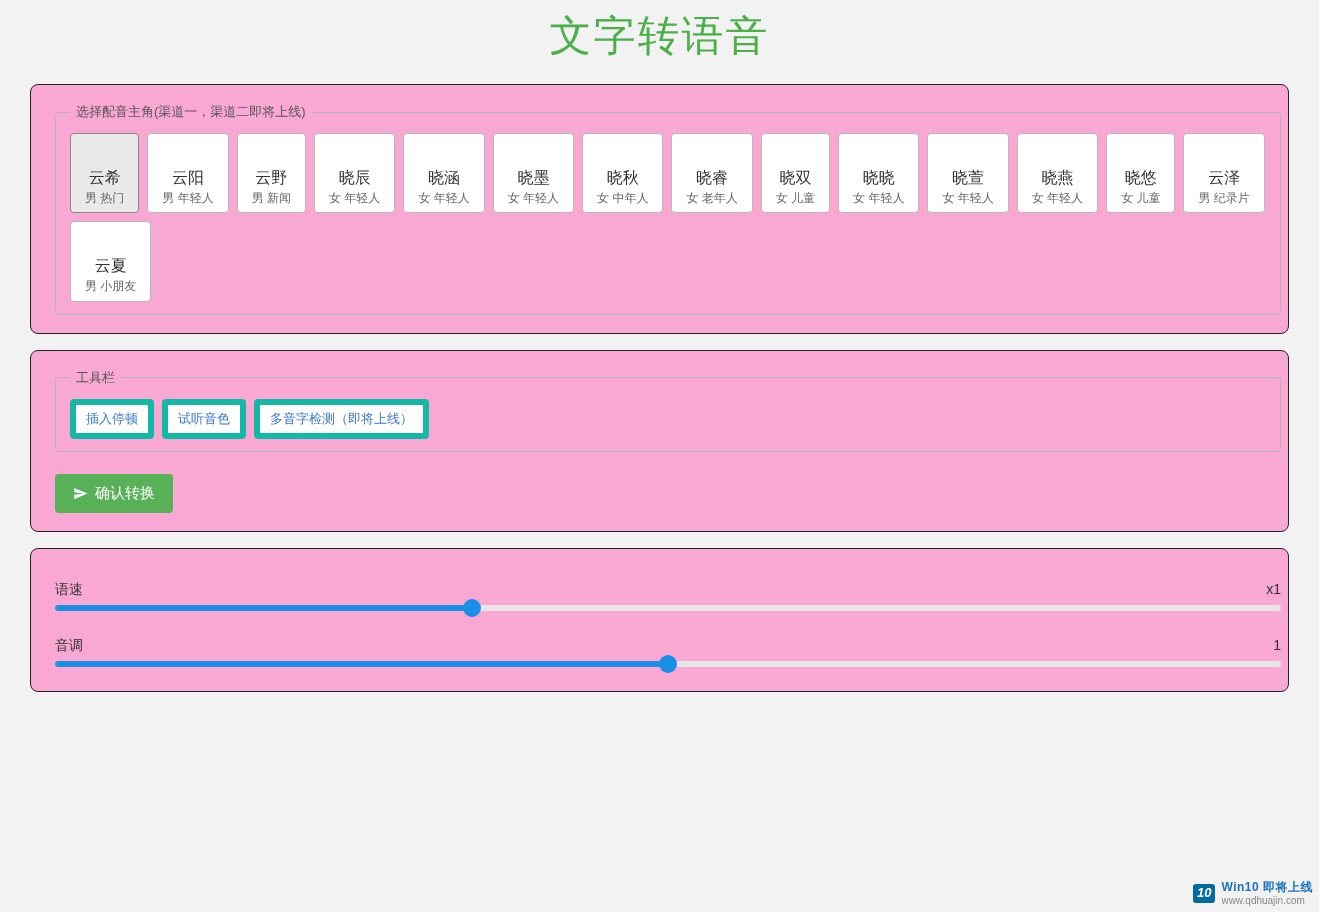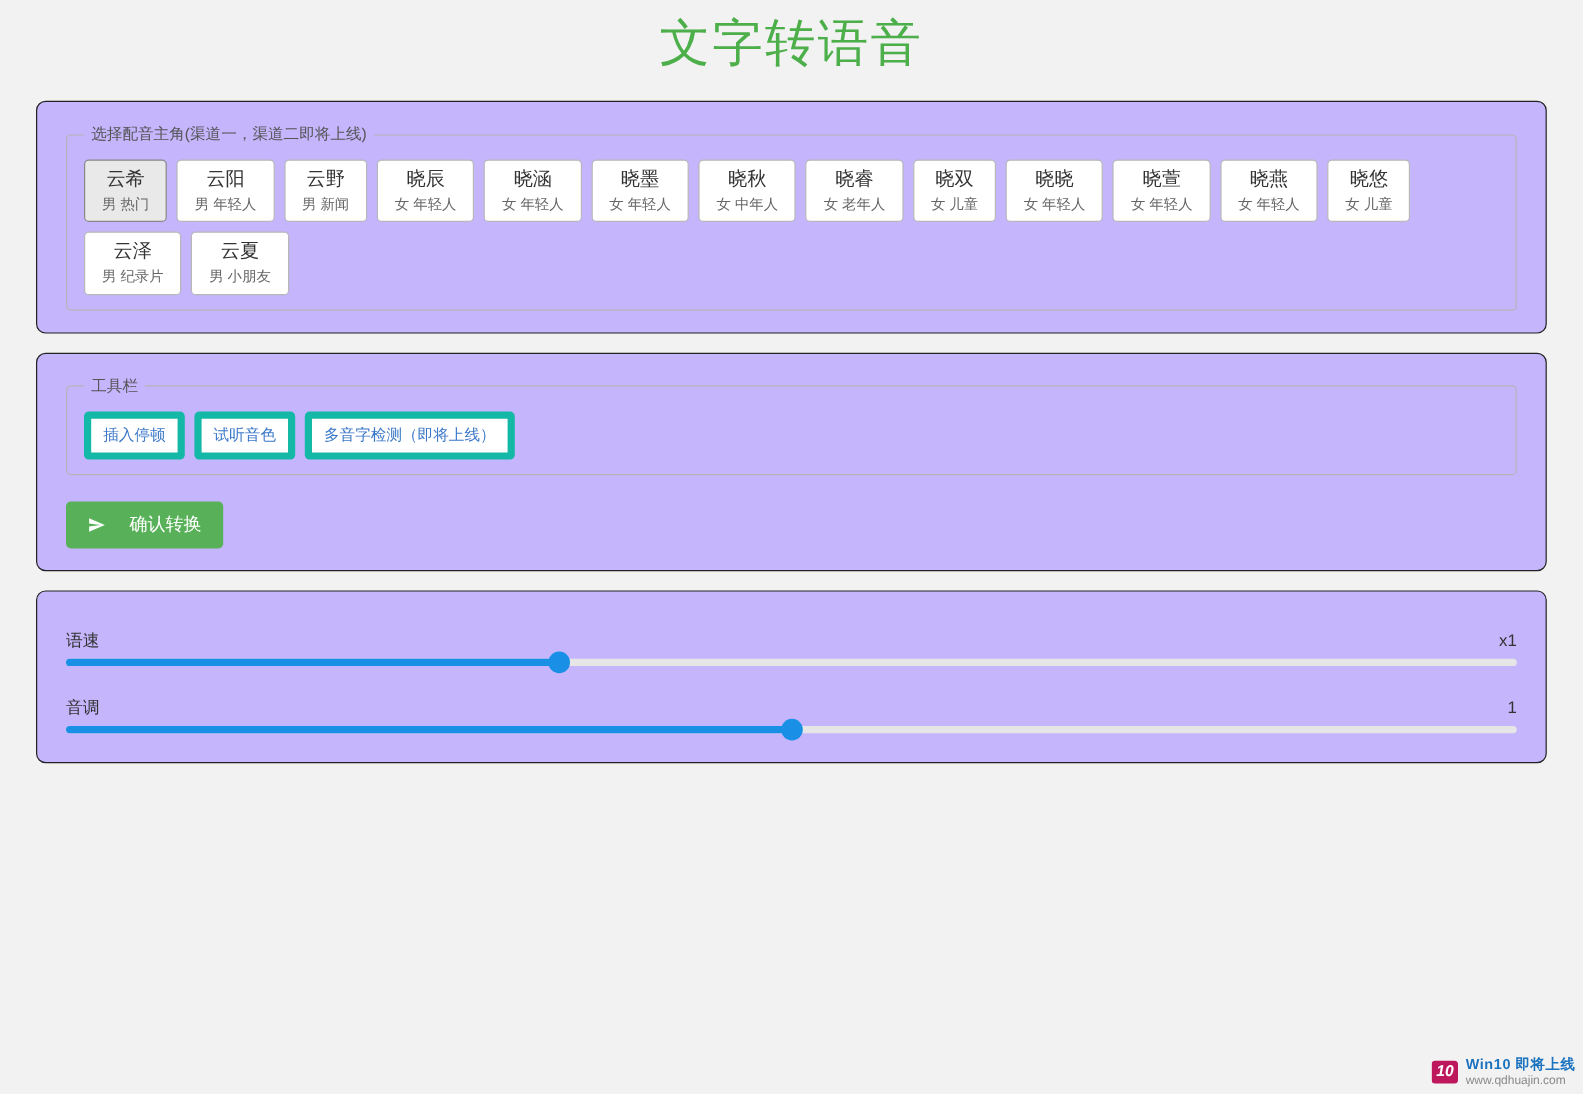--- a/index.html
+++ b/index.html
@@ -14,24 +14,24 @@
     header h1 {
       color: #4caf4a;
       font-size: 42px;
       font-weight: 400;
       letter-spacing: 2px;
       margin-bottom: 12px;
     }
     header p { color: #8c8c8c; font-size: 14px; }
 
     .panel {
-      background: #c4b5fd;
+      background: #f9a8d4;
       border: 1px solid #222;
       border-radius: 8px;
-      padding: 18px 24px 18px 24px;
+      padding: 18px 7px 18px 24px;
       margin-bottom: 16px;
     }
 
     fieldset {
       border: 1px solid #b5b5b5;
       border-radius: 4px;
       padding: 12px 14px;
       margin-bottom: 14px;
       position: relative;
     }
@@ -54,21 +54,21 @@
       text-align: center;
       min-width: 68px;
       cursor: pointer;
       background: #fff;
       line-height: 1.3;
     }
     .voice-card.active {
       background: #e9e9e9;
       border-color: #888;
     }
-    .voice-card .v-name { font-size: 16px; color: #333; display:block; }
+    .voice-card .v-name { font-size: 16px; color: #333; display:block;margin-top:28px; }
     .voice-card .v-sub  { font-size: 12px; color: #666; display:block; margin-top:2px; white-space: nowrap;}
 
     .select-wrap {
       display: flex;
       align-items: center;
     }
     select.emotion {
       width: 100%;
       border: none;
       background: transparent;
@@ -109,21 +109,21 @@
     .btn-primary {
       background: #58b158;
       color: #fff;
       border: none;
       padding: 10px 18px;
       border-radius: 4px;
       font-size: 15px;
       cursor: pointer;
       display: inline-flex;
       align-items: center;
-      gap: 20px;
+      gap: 7px;
       margin-top: 8px;
     }
 
     
     .slider-row { margin: 14px 0 26px 0; }
     .slider-label-row {
       display: flex;
       justify-content: space-between;
       align-items: baseline;
       margin-bottom: 6px;
@@ -156,21 +156,21 @@
       right: 6px;
       bottom: 6px;
       display: flex;
       align-items: center;
       gap: 6px;
       font-size: 11px;
       color: #4a90d9;
       line-height: 1.1;
     }
     .wm-badge {
-      background: #be185d;
+      background: #0369a1;
       color: #fff;
       font-weight: bold;
       font-size: 13px;
       padding: 2px 4px;
       border-radius: 3px;
       font-style: italic;
     }
     .wm-text b { display:block; font-size: 12px; color:#1b72bf; letter-spacing:0.5px;}
     .wm-text span { color:#888; font-size:10px;}
   </style>

